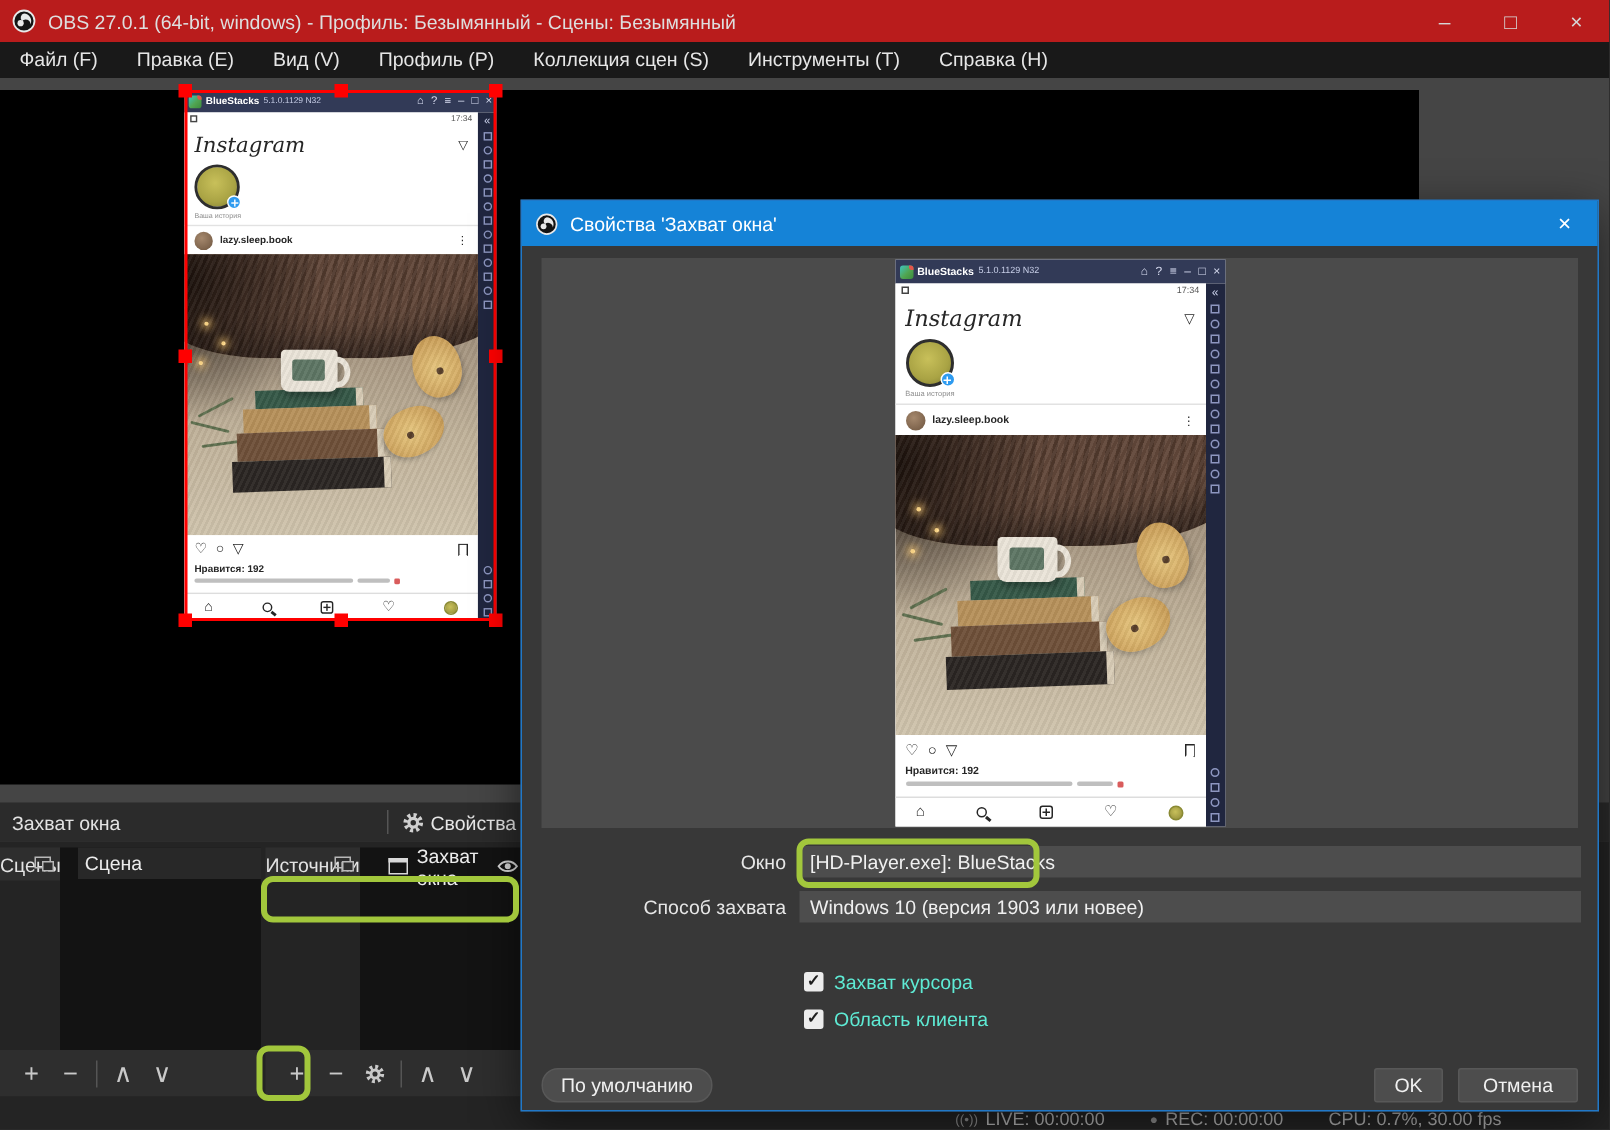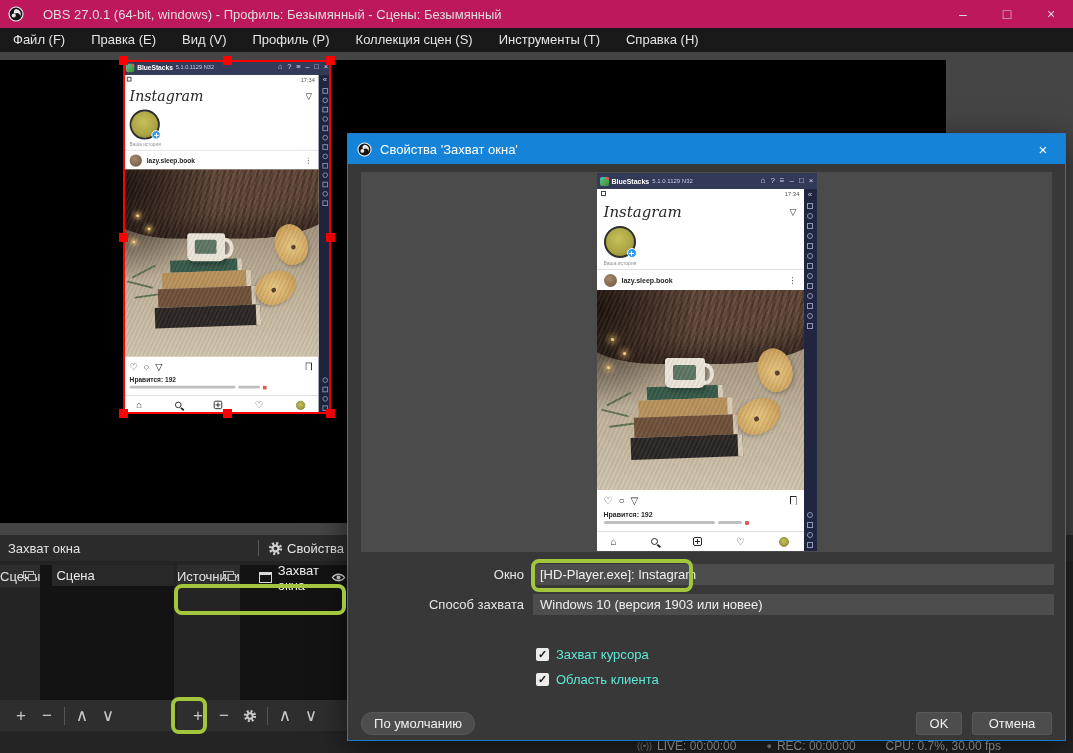--- a/index.html
+++ b/index.html
@@ -2,22 +2,22 @@
 <html><head>
 <meta charset="utf-8">
 <style>
   * { margin:0; padding:0; box-sizing:border-box; }
   html,body { background:#222; }
   .screen {
     position:relative; width:1073px; height:753px; overflow:hidden;
     font-family:"Liberation Sans", sans-serif; background:#454545; user-select:none;
   }
   
-  .titlebar { position:absolute; left:0; top:0; width:1073px; height:28px; background:#be185d;
-    display:flex; align-items:center; padding-left:8px; gap:19px;text-align:right; }
+  .titlebar { position:absolute; left:0; top:0; width:1073px; height:28px; background:#b91c1c;
+    display:flex; align-items:center; padding-left:8px; gap:8px;text-align:right; }
   .titlebar .title { font-size:13px; color:#dedede; }
   .win-controls { position:absolute; right:0; top:0; height:28px; display:flex; }
   .win-btn { width:44px; height:28px; display:flex; align-items:center; justify-content:center;
     color:#d6d6d6; font-size:14px; }
   .menubar { position:absolute; left:0; top:28px; width:1073px; height:24px; background:#191919;
     display:flex; align-items:center; }
   .menu-item { padding:0 13px; font-size:13px; color:#e6e6e6; line-height:24px; }
 
   
   .canvas-black { position:absolute; left:0; top:60px; width:946px; height:463px; background:#000; }
@@ -543,21 +543,21 @@
               <span class="side-ic"></span>
               <span class="side-ic rnd"></span>
               <span class="side-ic"></span>
           </div>
         </div>
       </div>
     </div>
 
     <div class="dlg-row" style="top:429px;">
       <span class="dlg-label">Окно</span>
-      <span class="dlg-field">[HD-Player.exe]: Instagram</span>
+      <span class="dlg-field">[HD-Player.exe]: BlueStacks</span>
     </div>
     <div class="dlg-row" style="top:459px;">
       <span class="dlg-label">Способ захвата</span>
       <span class="dlg-field">Windows 10 (версия 1903 или новее)</span>
     </div>
 
     <div class="dlg-check" style="top:512px;">
       <span class="cb-box">✓</span>
       <span class="cb-label">Захват курсора</span>
     </div>

